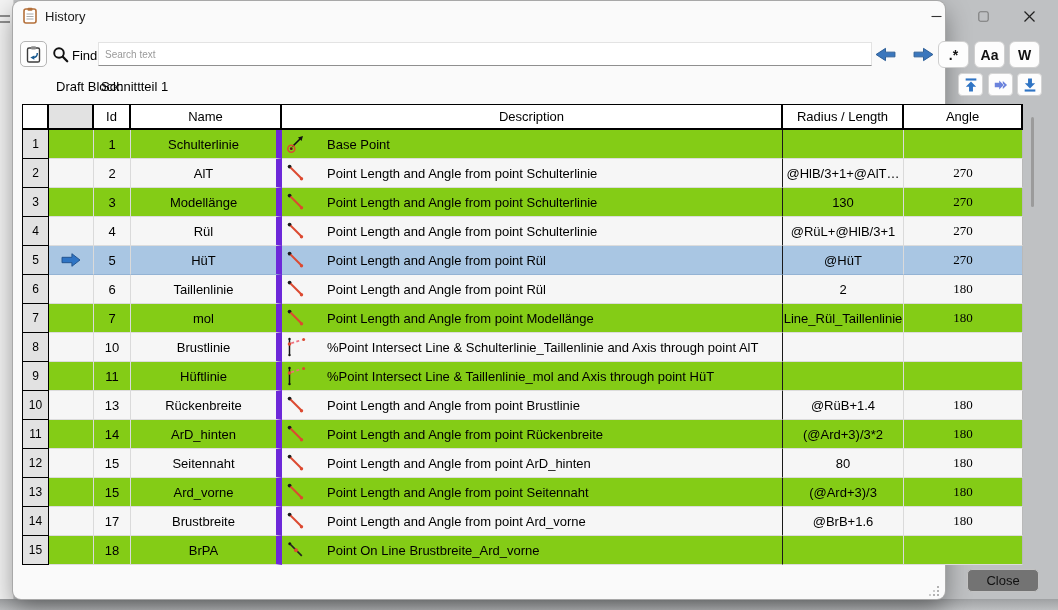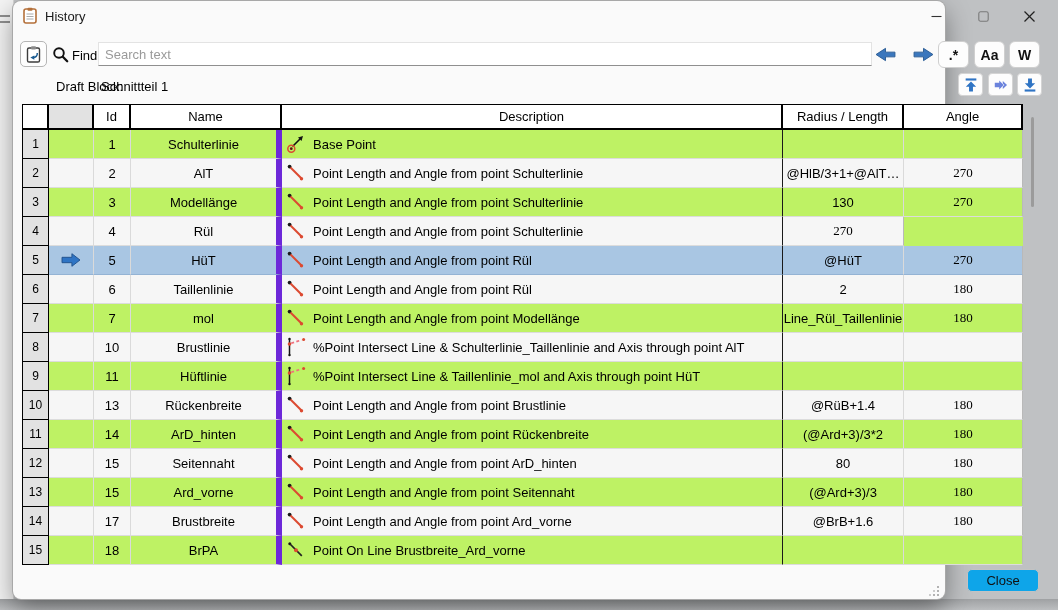--- a/index.html
+++ b/index.html
@@ -34,62 +34,62 @@
   .win-btn.max{left:950px;}
   .win-btn.cls{left:996px;border-top-right-radius:8px;}
 
   
   .clip-btn{position:absolute;left:7px;top:40px;width:27px;height:26px;background:#fdfdfd;border:1px solid #b5b5b5;border-radius:5px;display:flex;align-items:center;justify-content:center;padding:0;}
   .search-icon{position:absolute;left:39px;top:45px;width:17px;height:17px;}
   .find-label{position:absolute;left:59px;top:47px;font-size:13px;color:#000;}
   .find-input{
     position:absolute;left:85px;top:41px;width:760px;height:22px;
     background:#fff;border:1px solid #e3e3e3;border-bottom:1px solid #8f8f8f;
-    font-family:"Liberation Sans","DejaVu Sans",sans-serif;font-size:13px;color:#a16207;padding:0 6px;
+    font-family:"Liberation Sans","DejaVu Sans",sans-serif;font-size:10px;color:#a16207;padding:0 6px;
   }
   .find-input::placeholder{color:#9a9a9a;}
   .nav-arrow{position:absolute;top:45px;width:23px;height:17px;cursor:pointer;}
   .nav-arrow.prev{left:861px;}
   .nav-arrow.next{left:899px;}
   .opt-btn{position:absolute;top:40px;height:27px;background:#fdfdfd;border:1px solid #cfcfcf;border-radius:6px;font-family:"Liberation Sans","DejaVu Sans",sans-serif;font-weight:bold;font-size:14px;color:#111;display:flex;align-items:center;justify-content:center;padding:0;}
   .opt-btn.regex{left:925px;width:31px;}
   .opt-btn.case{left:961px;width:31px;}
   .opt-btn.word{left:996px;width:31px;}
 
   
   .db-label{position:absolute;left:15px;top:78px;font-size:13px;color:#000;margin-left:28px;}
   .db-value{position:absolute;left:88px;top:78px;font-size:13px;color:#000;text-align:right;}
   .mini-btn{position:absolute;top:72px;width:25px;height:23px;background:#fdfdfd;border:1px solid #d4d4d4;border-radius:4px;display:flex;align-items:center;justify-content:center;padding:0;}
   .mini-btn.b1{left:945px;}
   .mini-btn.b2{left:975px;}
   .mini-btn.b3{left:1004px;}
 
   
-  .table{position:absolute;left:9px;top:103px;width:1000px;background:#bef264;border-top:1px solid #000;border-left:1px solid #000;}
+  .table{position:absolute;left:9px;top:103px;width:1000px;background:#84cc16;border-top:1px solid #000;border-left:1px solid #000;}
   .trow{display:grid;grid-template-columns:26px 45px 37px 151px 501px 121px 119px;}
   .trow.hdr{height:25px;}
   .trow.data{height:29px;}
   .cell{display:flex;align-items:center;justify-content:center;font-size:13px;color:#000;overflow:hidden;white-space:nowrap;box-sizing:border-box;}
   .hdr .cell{border-bottom:2px solid #000;border-right:2px solid #000;background:#fff;}
   .hdr .cell.c-marker{background:var(--rownum-bg);}
   .data .cell{border-bottom:1px solid #dcdcdc;border-right:1px solid #dadada;background:transparent;}
   .data .cell.c-rownum{background:var(--rownum-bg);border-right:1px solid #000;border-bottom:1px solid #000;border-left:1px solid #000;margin-left:-1px;font-size:12px;}
   .data .cell.c-name{border-right:6px solid #6d28d9;}
-  .data .cell.c-desc{border-right:1px solid #1a1a1a;justify-content:flex-start;padding-left:3px;gap:6px;}
+  .data .cell.c-desc{border-right:1px solid #1a1a1a;justify-content:flex-start;padding-left:3px;gap:20px;}
   .data .cell.c-angle{border-right:1px solid #b9b9b9;font-family:Liberation Serif, serif;}
   .trow.shade .cell:not(.c-rownum){background:var(--row-alt);}
   .trow.sel .cell:not(.c-rownum){background:var(--sel);border-bottom-color:#94b3d4;}
   .icon-box{width:22px;height:22px;flex:0 0 22px;display:flex;align-items:center;justify-content:center;}
   .marker-box{width:24px;height:20px;display:flex;align-items:center;justify-content:center;}
 
   
   .scroll-thumb{position:absolute;left:1018px;top:116px;width:3px;height:90px;background:#9b9b9b;border-radius:2px;}
 
   
-  .close-btn{position:absolute;left:954px;top:568px;width:72px;height:23px;background:#0ea5e9;border:1px solid #c3c3c3;border-radius:5px;font-family:"Liberation Sans","DejaVu Sans",sans-serif;font-size:13px;color:#111;display:flex;align-items:center;justify-content:center;padding:0;}
+  .close-btn{position:absolute;left:954px;top:568px;width:72px;height:23px;background:#737373;border:1px solid #c3c3c3;border-radius:5px;font-family:"Liberation Sans","DejaVu Sans",sans-serif;font-size:13px;color:#111;display:flex;align-items:center;justify-content:center;padding:0;}
   .grip{position:absolute;right:5px;bottom:4px;width:12px;height:12px;}
 </style>
 </head>
 <body>
 
 <div class="stage">
 
   <div class="app-edge-left">
     <div class="edge-line l1"></div>
     <div class="edge-line l2"></div>
@@ -251,20 +251,21 @@
           <div class="cell c-desc">
             <span class="icon-box">
               <svg width="22" height="22" viewBox="0 0 22 22">
                 <circle cx="4.6" cy="4.6" r="1.9" fill="#1a1a1a"></circle>
                 <line x1="5.5" y1="5.5" x2="16.3" y2="16.3" stroke="#dc4a31" stroke-width="2"></line>
                 <circle cx="16.5" cy="16.7" r="1.7" fill="#dc4a31"></circle>
               </svg>
             </span>
             <span>Point Length and Angle from point Schulterlinie</span>
           </div>
+          <div class="cell c-radius">@RüL+@HlB/3+1</div>
           <div class="cell c-angle">270</div>
         </div>
         <div class="trow data sel">
           <div class="cell c-rownum">5</div>
           <div class="cell c-marker">
             <span class="marker-box">
               <svg width="22" height="18" viewBox="0 0 24 20">
                 <polygon points="2,7 13,7 13,3 22,10 13,17 13,13 2,13" fill="#2f74c4" stroke="#1f4f8a" stroke-width="1"></polygon>
               </svg>
             </span>

